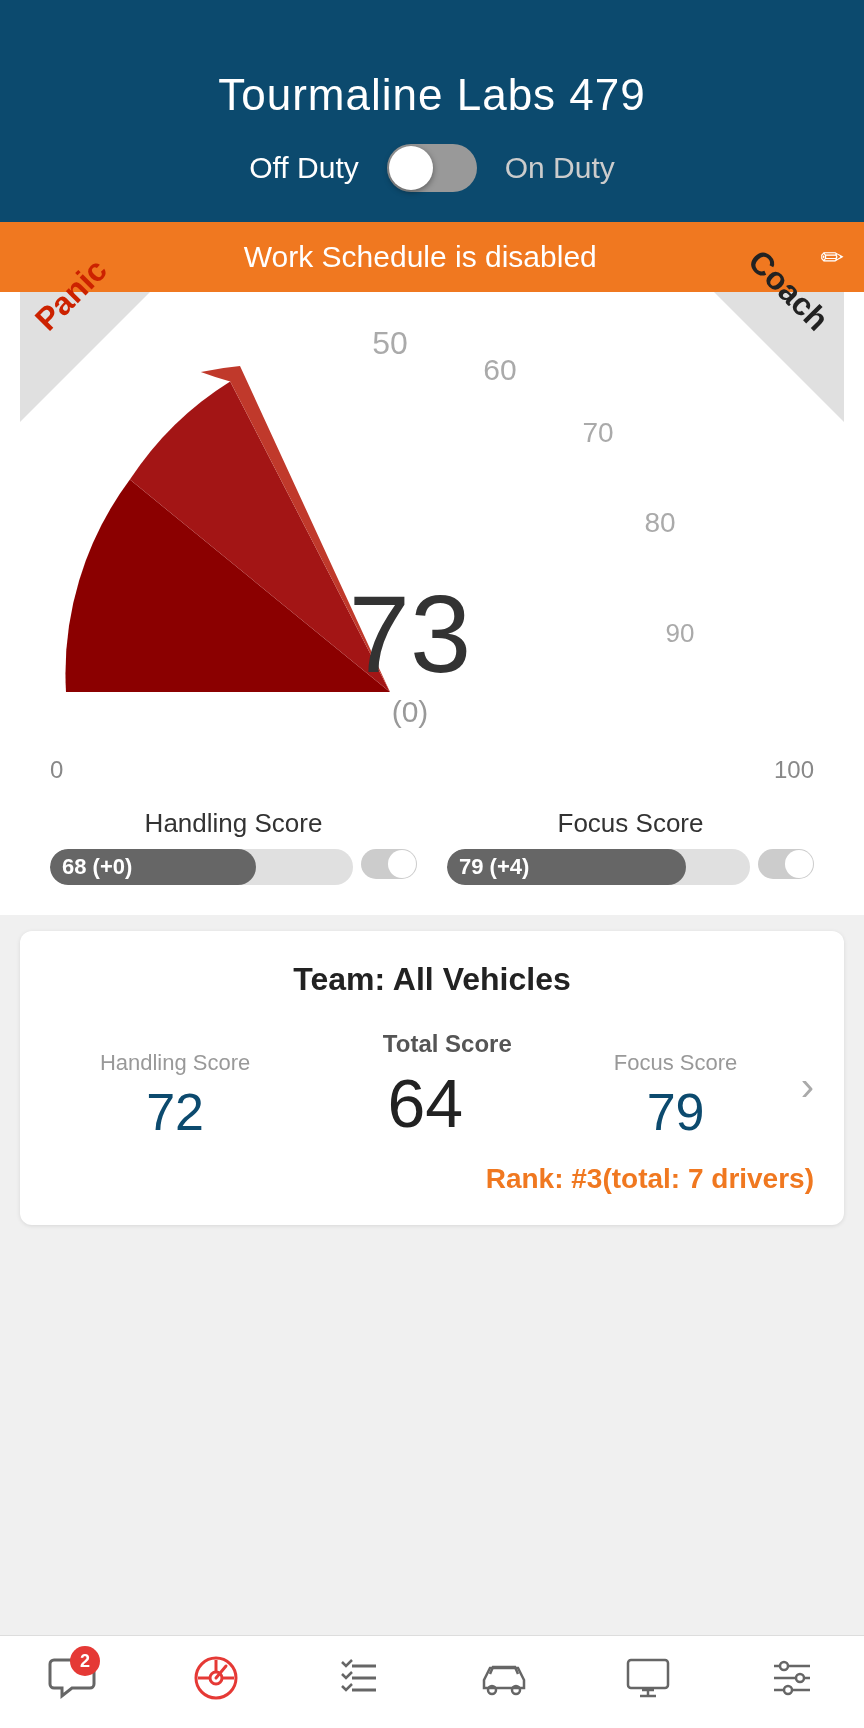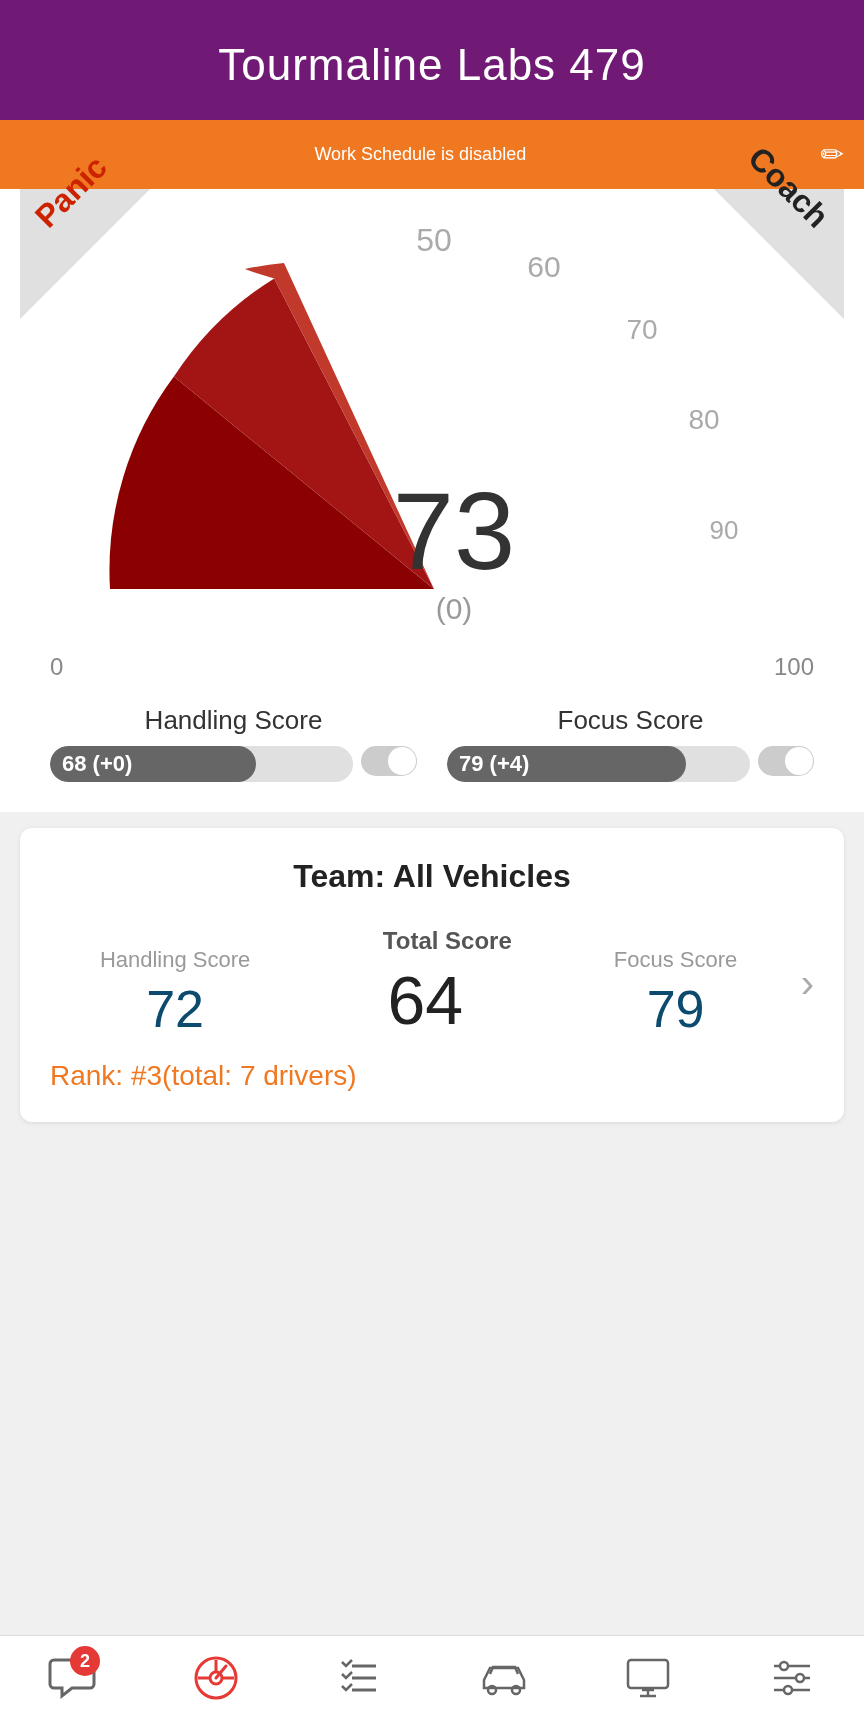--- a/index.html
+++ b/index.html
@@ -8,22 +8,22 @@
       width: 864px;
       min-height: 1728px;
       background: #f0f0f0;
       font-family: -apple-system, BlinkMacSystemFont, 'Helvetica Neue', Arial, sans-serif;
       display: flex;
       flex-direction: column;
     }
 
     
     .header {
-      background: #701a75;
-      padding: 40px 20px 30px;
+      background: #0c4a6e;
+      padding: 70px 20px 30px;
       text-align: center;
     }
     .header-title {
       color: white;
       font-size: 44px;
       font-weight: 300;
       letter-spacing: 1px;
     }
     .duty-toggle-row {
       display: flex;
@@ -59,21 +59,21 @@
     
     .banner {
       background: #F07820;
       padding: 18px 20px;
       display: flex;
       align-items: center;
       justify-content: space-between;
     }
     .banner-text {
       color: white;
-      font-size: 18px;
+      font-size: 30px;
       flex: 1;
       text-align: center;
     }
     .banner-icon {
       color: white;
       font-size: 28px;
     }
 
     
     .gauge-container {
@@ -119,21 +119,21 @@
       font-size: 32px;
       font-weight: bold;
       transform: rotate(45deg);
       transform-origin: 100% 0;
       z-index: 6;
     }
 
     
     .gauge-svg-wrap {
       display: flex;
-      justify-content: flex-end;
+      justify-content: flex-start;
       align-items: flex-end;
       padding-top: 20px;
       text-decoration: underline;
     }
 
     
     .score-labels {
       display: flex;
       justify-content: space-between;
       padding: 4px 30px 0;
@@ -256,24 +256,24 @@
       font-size: 68px;
       font-weight: 400;
       color: #222;
     }
     .team-chevron {
       color: #aaa;
       font-size: 40px;
       align-self: center;
     }
     .rank-text {
-      text-align: left;
+      text-align: right;
       color: #F07820;
       font-size: 28px;
-      font-weight: 400;
+      font-weight: 700;
       margin-top: 21px;
     }
 
     
     .bottom-nav {
       margin-top: auto;
       background: white;
       display: flex;
       justify-content: space-around;
       align-items: center;
@@ -306,20 +306,27 @@
     .nav-icon svg {
       width: 52px;
       height: 52px;
     }
   </style>
 </head>
 <body>
 
 <div class="header">
   <div class="header-title">Tourmaline Labs 479</div>
+  <div class="duty-toggle-row">
+    <span class="duty-label active">Off Duty</span>
+    <div class="toggle-track">
+      <div class="toggle-thumb"></div>
+    </div>
+    <span class="duty-label">On Duty</span>
+  </div>
 </div>
 
 <div class="banner">
   <span class="banner-text">Work Schedule is disabled</span>
   <span class="banner-icon">✏</span>
 </div>
 
 <div class="gauge-container">
 
   <div class="triangle-ribbon-left"></div>

